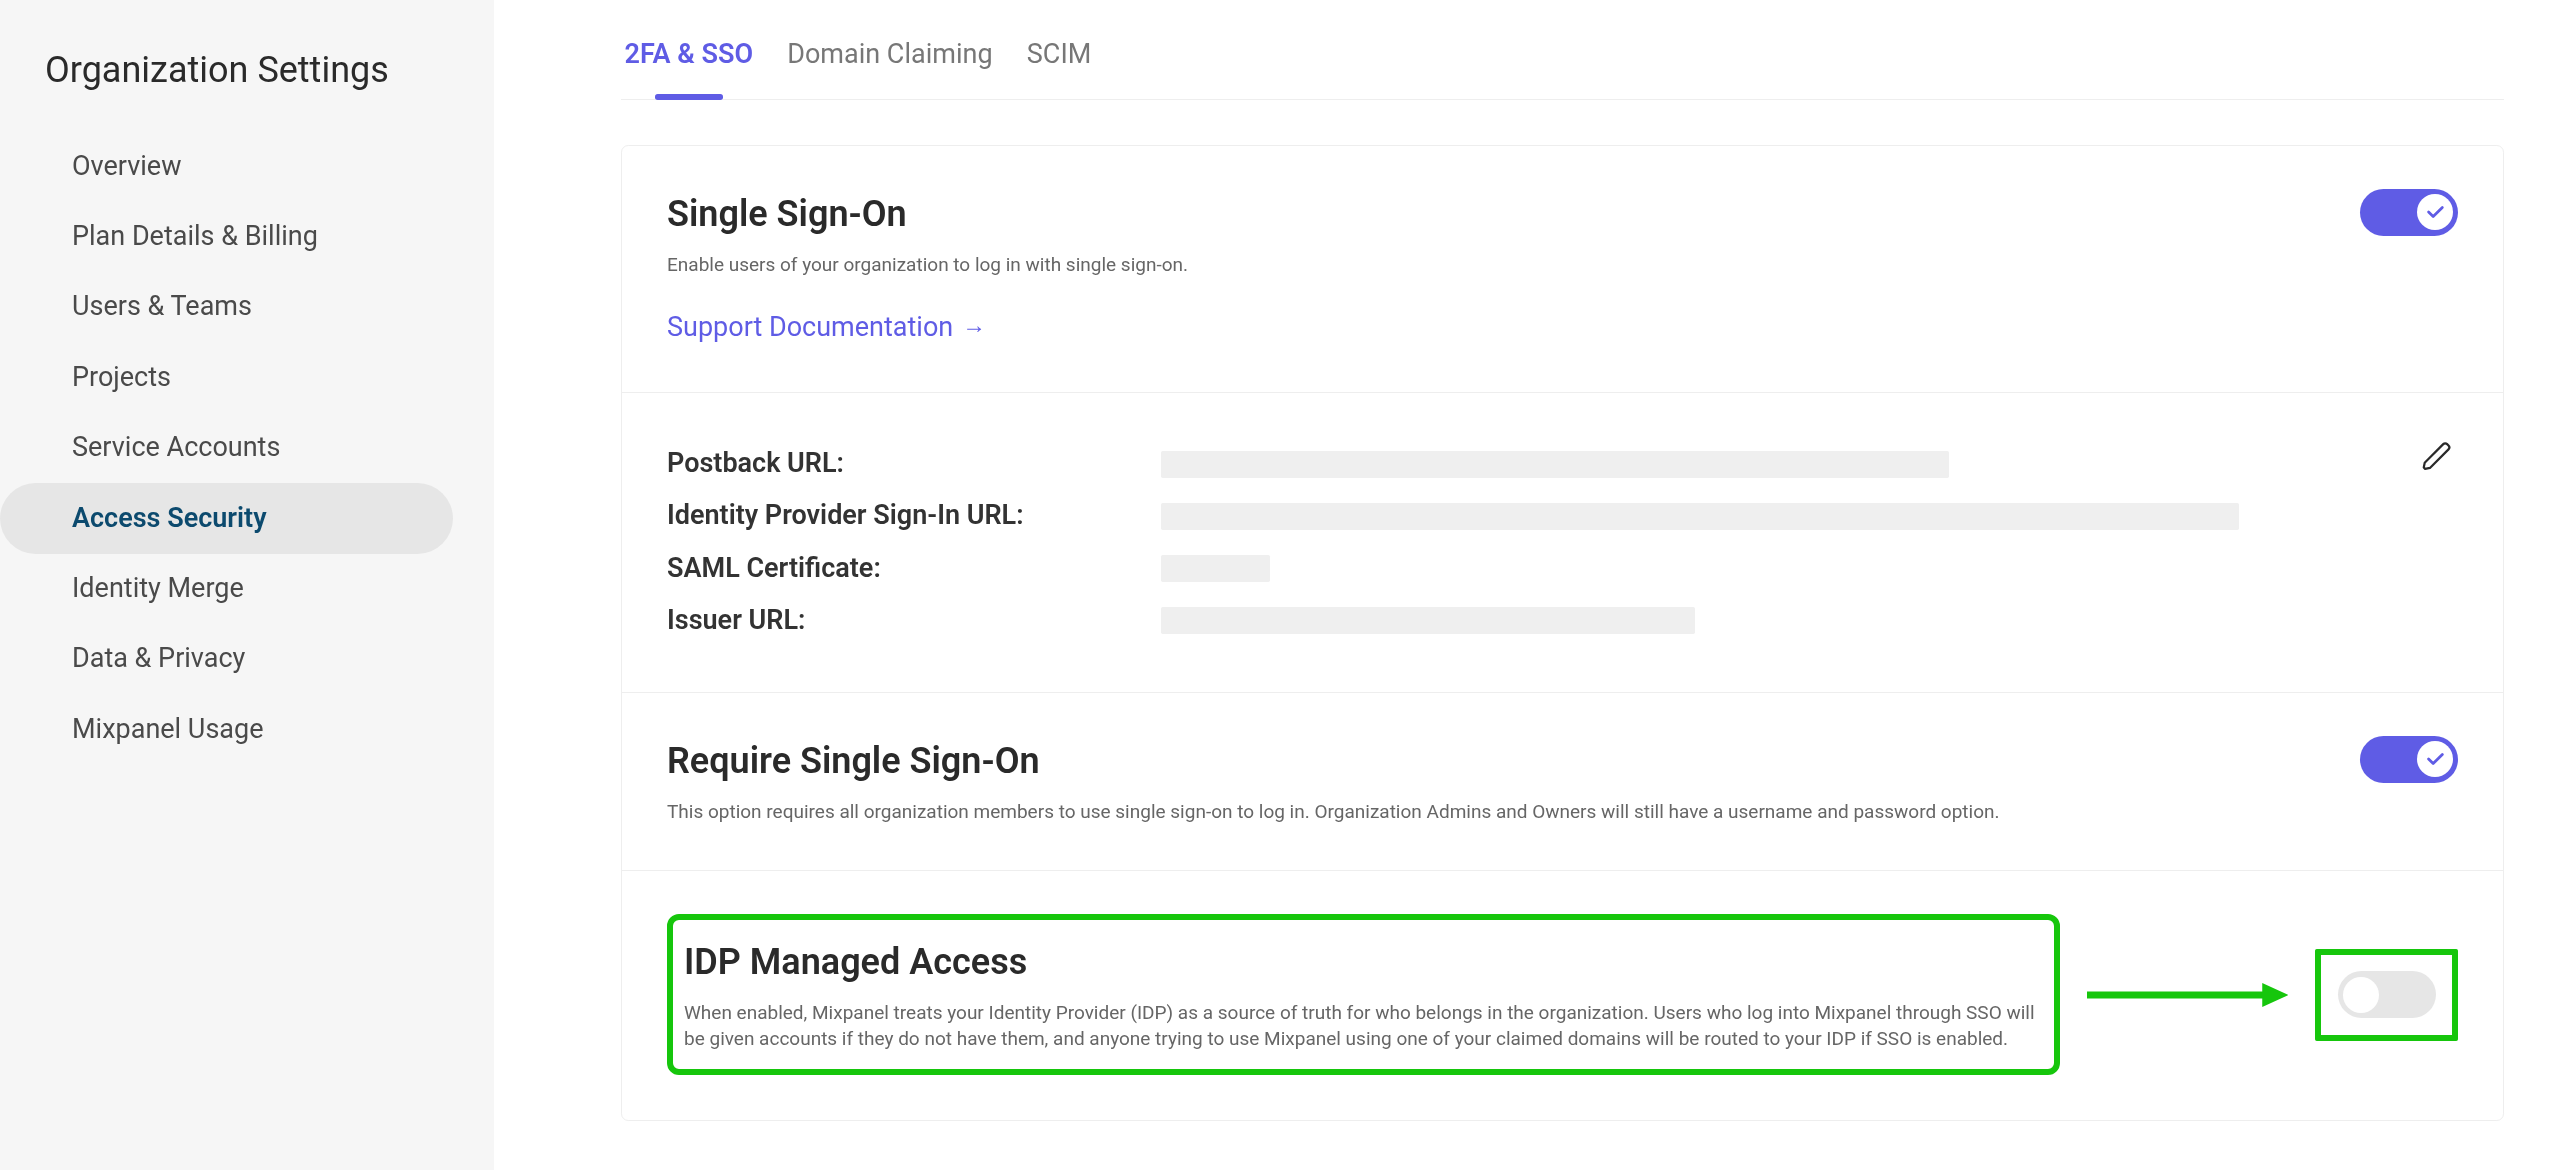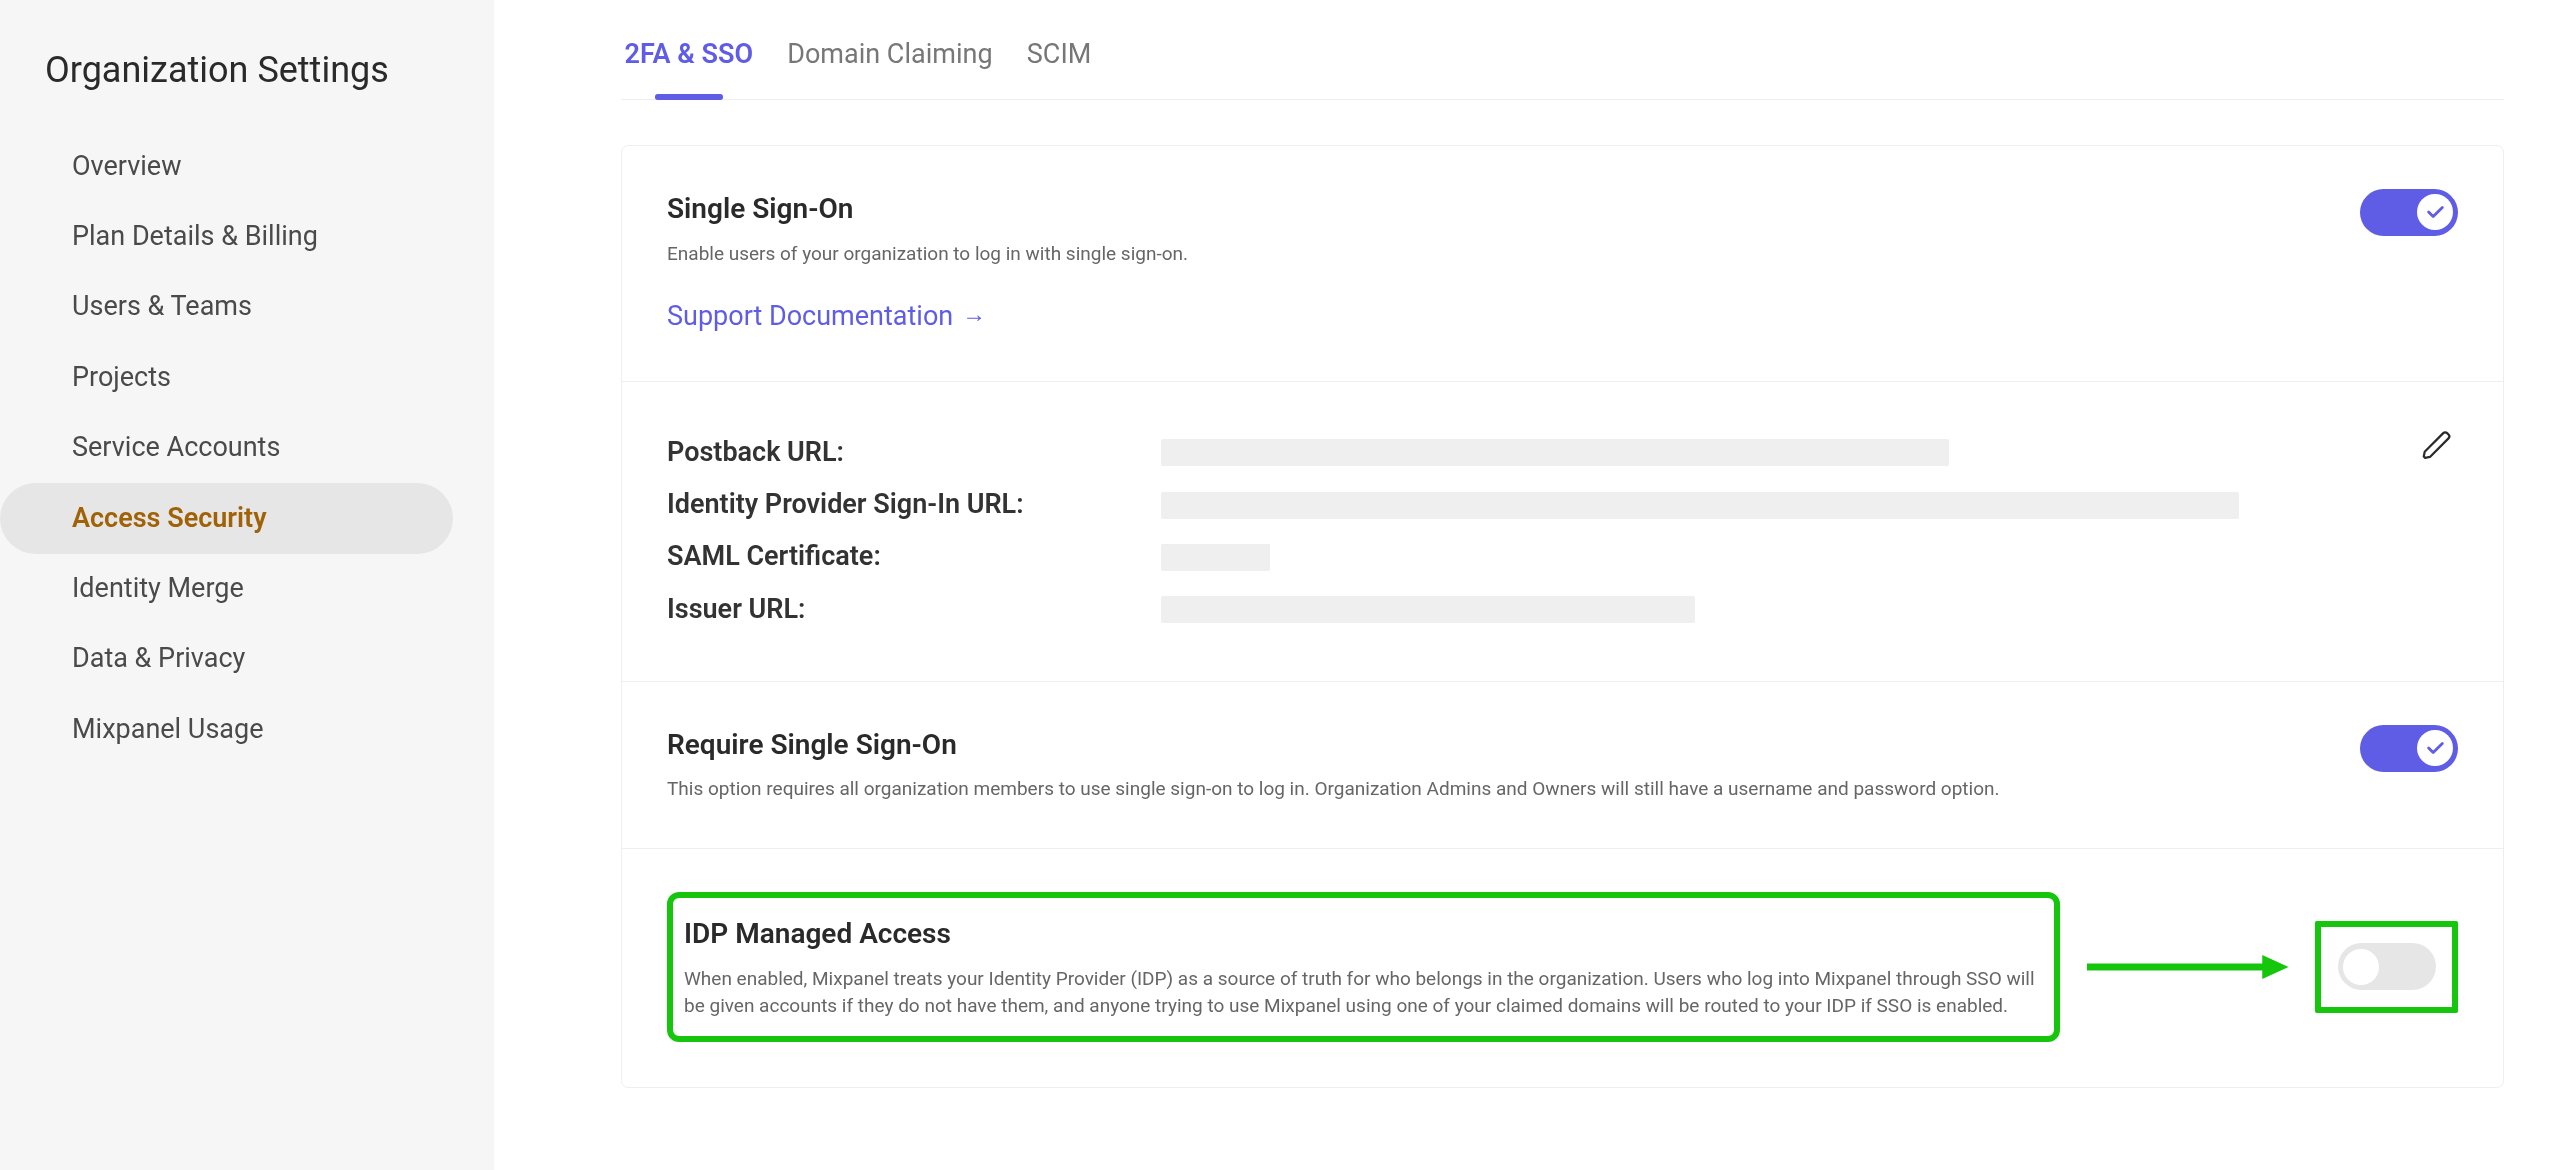--- a/index.html
+++ b/index.html
@@ -30,21 +30,21 @@
     padding: 16.3px 32px 16.3px 72px;
     font-size: 27px;
     color: #4a4a4a;
     cursor: pointer;
     border-radius: 905px;
     margin-right: 41px;
   }
   .nav-item.active {
     background: #e6e6e6;
     font-weight: 600;
-    color: #a16207;
+    color: #0c4a6e;
   }
 
   
   .main { flex: 1; padding: 0 72px 54px 127px; }
 
   .tabs {
     display: flex;
     gap: 27px;
     border-bottom: 0.9px solid #eee;
     padding-top: 27px;
@@ -82,21 +82,21 @@
   }
   .section + .section { border-top: 1.8px solid #eee; }
 
   .section-header {
     display: flex;
     align-items: flex-start;
     justify-content: space-between;
     gap: 36px;
   }
   .section-title {
-    font-size: 28px;
+    font-size: 36px;
     font-weight: 600;
     color: #2a2a2a;
     margin-bottom: 12.7px;
   }
   .section-desc {
     font-size: 19px;
     color: #666;
     max-width: 1359px;
   }
   .link {

